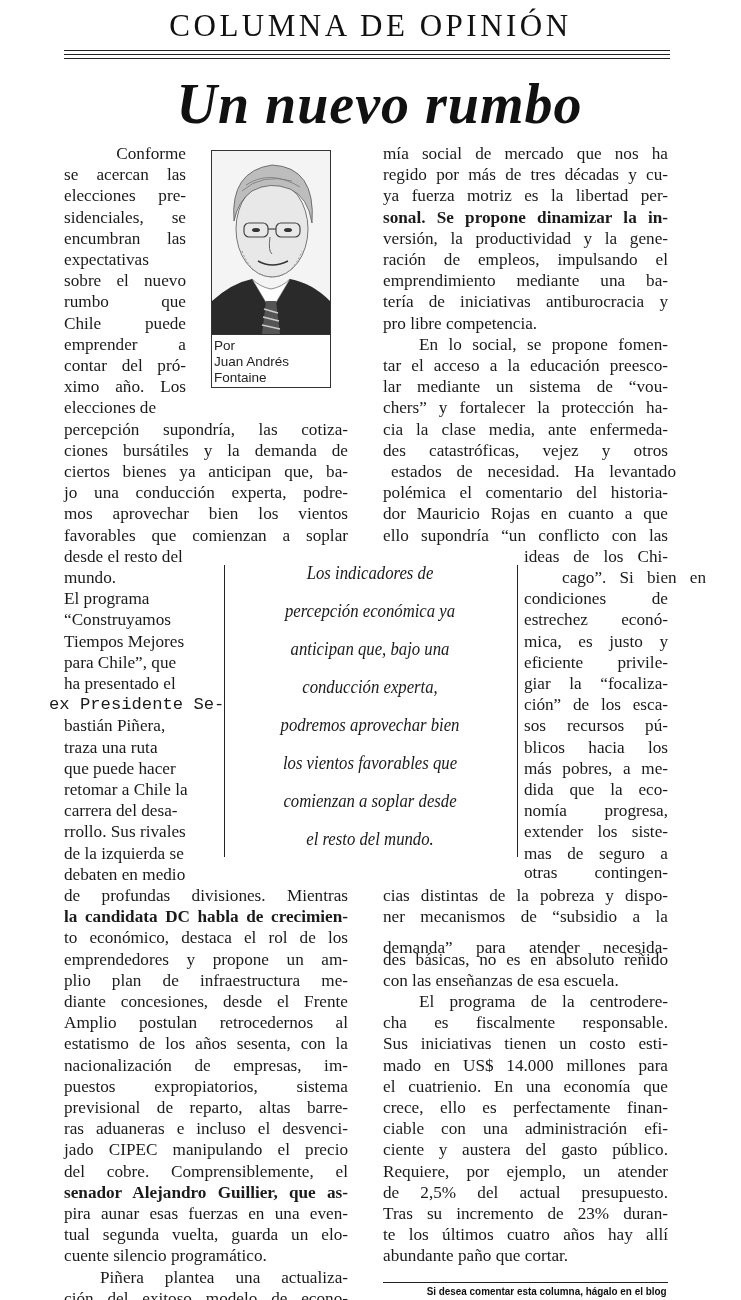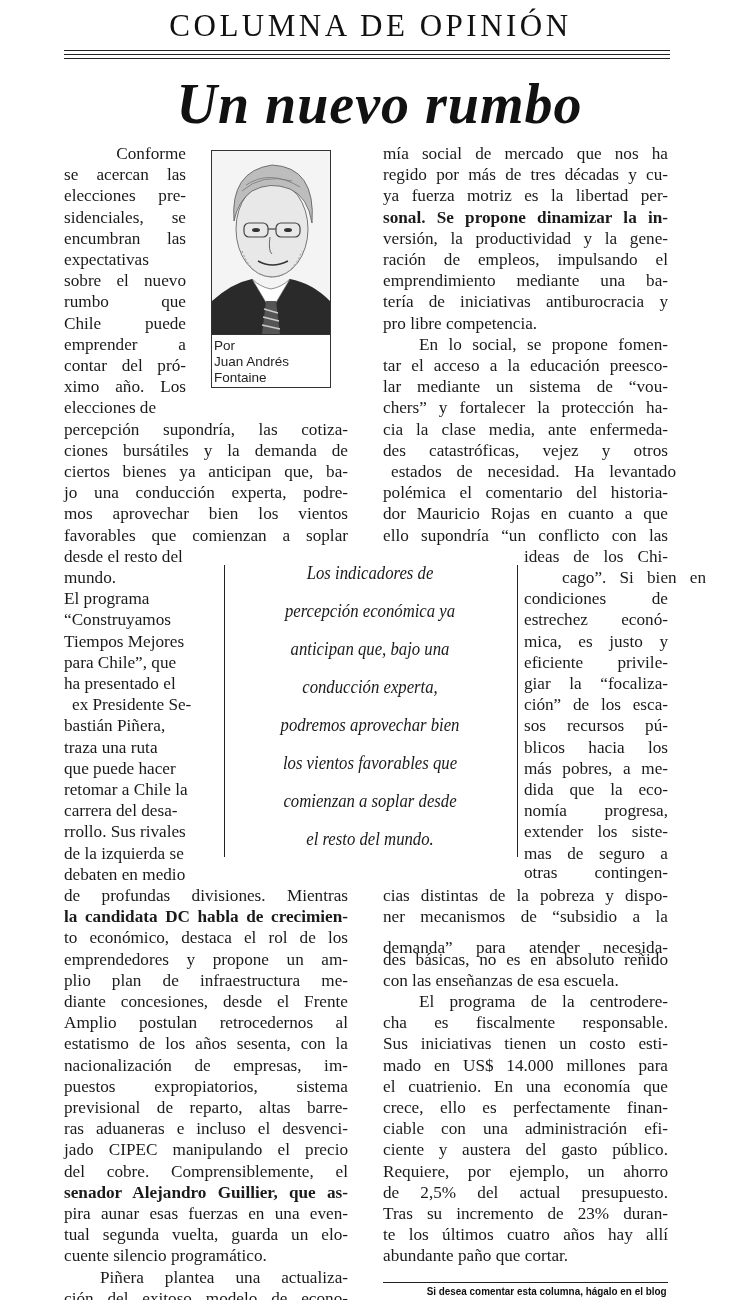--- a/index.html
+++ b/index.html
@@ -95,21 +95,21 @@
     <span class="line just" style="left: 64px; top: 482.2px; width: 284px;">jo una conducción experta, podre-</span>
     <span class="line just" style="left: 64px; top: 503.4px; width: 284px;">mos aprovechar bien los vientos</span>
     <span class="line just" style="left: 64px; top: 524.6px; width: 284px;">favorables que comienzan a soplar</span>
     <span class="line ln" style="left: 64px; top: 545.8px; width: 284px;">desde el resto del</span>
     <span class="line ln" style="left: 64px; top: 567px; width: 82px;">mundo.</span>
     <span class="line right" style="left: 64px; top: 588.2px; width: 82px;">El programa</span>
     <span class="line just" style="left: 64px; top: 609.4px; width: 82px;">“Construyamos</span>
     <span class="line just" style="left: 64px; top: 630.6px; width: 82px;">Tiempos Mejores</span>
     <span class="line just" style="left: 64px; top: 651.8px; width: 82px;">para Chile”, que</span>
     <span class="line just" style="left: 64px; top: 673px; width: 82px;">ha presentado el</span>
-    <span class="line just" style="left: 72px; top: 694.2px; width: 82px;">ex Presidente Se-</span>
+    <span class="line just" style="left: 49px; top: 694.2px; width: 82px; font-family: Liberation Mono, monospace;">ex Presidente Se-</span>
     <span class="line just" style="left: 64px; top: 715.4px; width: 82px;">bastián Piñera,</span>
     <span class="line just" style="left: 64px; top: 736.6px; width: 82px;">traza una ruta</span>
     <span class="line just" style="left: 64px; top: 757.8px; width: 82px;">que puede hacer</span>
     <span class="line just" style="left: 64px; top: 779px; width: 82px;">retomar a Chile la</span>
     <span class="line just" style="left: 64px; top: 800.2px; width: 82px;">carrera del desa-</span>
     <span class="line just" style="left: 64px; top: 821.4px; width: 82px;">rrollo. Sus rivales</span>
     <span class="line just" style="left: 64px; top: 842.6px; width: 82px;">de la izquierda se</span>
     <span class="line ln" style="left: 64px; top: 863.8px; width: 82px;">debaten en medio</span>
     <span class="line just" style="left: 64px; top: 885px; width: 284px;">de profundas divisiones. Mientras</span>
     <span class="line just" style="left: 64px; top: 906.2px; width: 284px; font-weight: bold;">la candidata DC habla de crecimien-</span>
@@ -175,21 +175,21 @@
     <span class="line just" style="left: 383px; top: 948.6px; width: 285px;">des básicas, no es en absoluto reñido</span>
     <span class="line ln" style="left: 383px; top: 969.8px; width: 285px;">con las enseñanzas de esa escuela.</span>
     <span class="line just" style="left: 383px; top: 991px; width: 249px; padding-left: 36px;">El programa de la centrodere-</span>
     <span class="line just" style="left: 383px; top: 1012.2px; width: 285px;">cha es fiscalmente responsable.</span>
     <span class="line just" style="left: 383px; top: 1033.4px; width: 285px;">Sus iniciativas tienen un costo esti-</span>
     <span class="line just" style="left: 383px; top: 1054.6px; width: 285px;">mado en US$ 14.000 millones para</span>
     <span class="line just" style="left: 383px; top: 1075.8px; width: 285px;">el cuatrienio. En una economía que</span>
     <span class="line just" style="left: 383px; top: 1097px; width: 285px;">crece, ello es perfectamente finan-</span>
     <span class="line just" style="left: 383px; top: 1118.2px; width: 285px;">ciable con una administración efi-</span>
     <span class="line just" style="left: 383px; top: 1139.4px; width: 285px;">ciente y austera del gasto público.</span>
-    <span class="line just" style="left: 383px; top: 1160.6px; width: 285px;">Requiere, por ejemplo, un ahorro</span>
+    <span class="line just" style="left: 383px; top: 1160.6px; width: 285px;">Requiere, por ejemplo, un atender</span>
     <span class="line just" style="left: 383px; top: 1181.8px; width: 285px;">de 2,5% del actual presupuesto.</span>
     <span class="line just" style="left: 383px; top: 1203px; width: 285px;">Tras su incremento de 23% duran-</span>
     <span class="line just" style="left: 383px; top: 1224.2px; width: 285px;">te los últimos cuatro años hay allí</span>
     <span class="line ln" style="left: 383px; top: 1245.4px; width: 285px;">abundante paño que cortar.</span>
   </div>
 
 <div class="pull-quote-rule" style="left:224px;"></div>
 <div class="pull-quote-rule" style="left:517px;"></div>
 <div id="pq">
     <div class="pq" style="top: 562px;">Los indicadores de</div>

